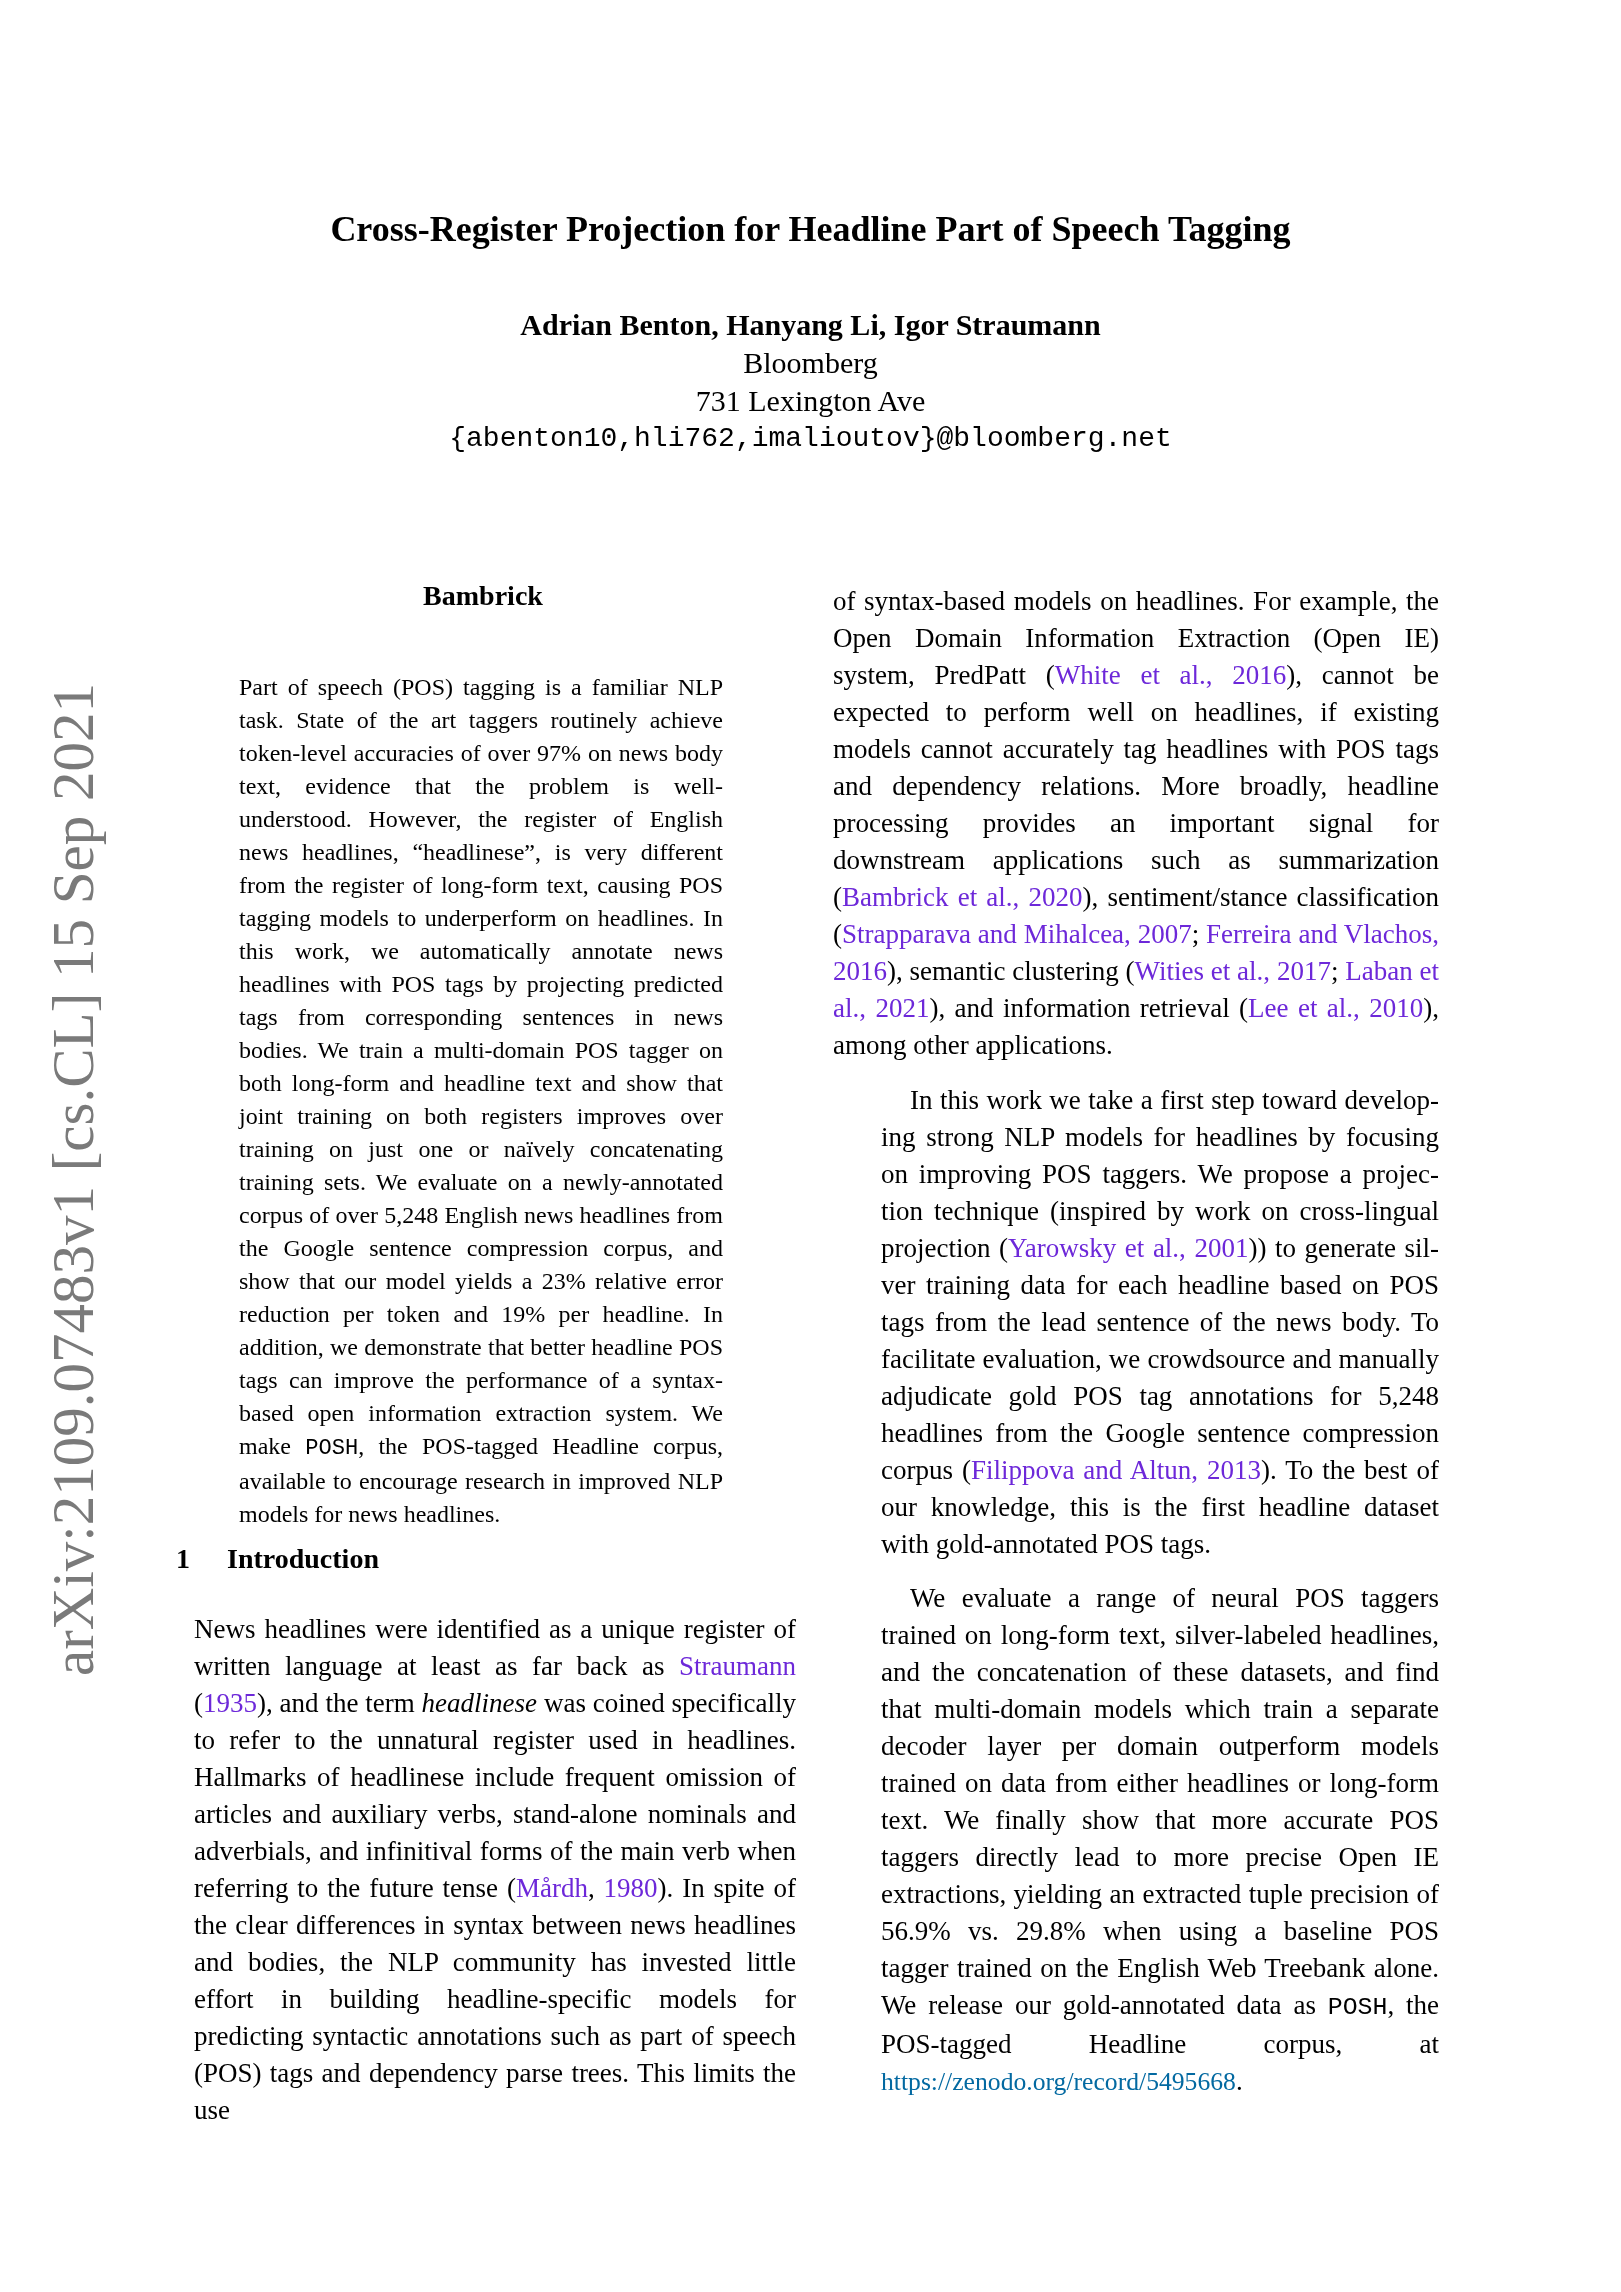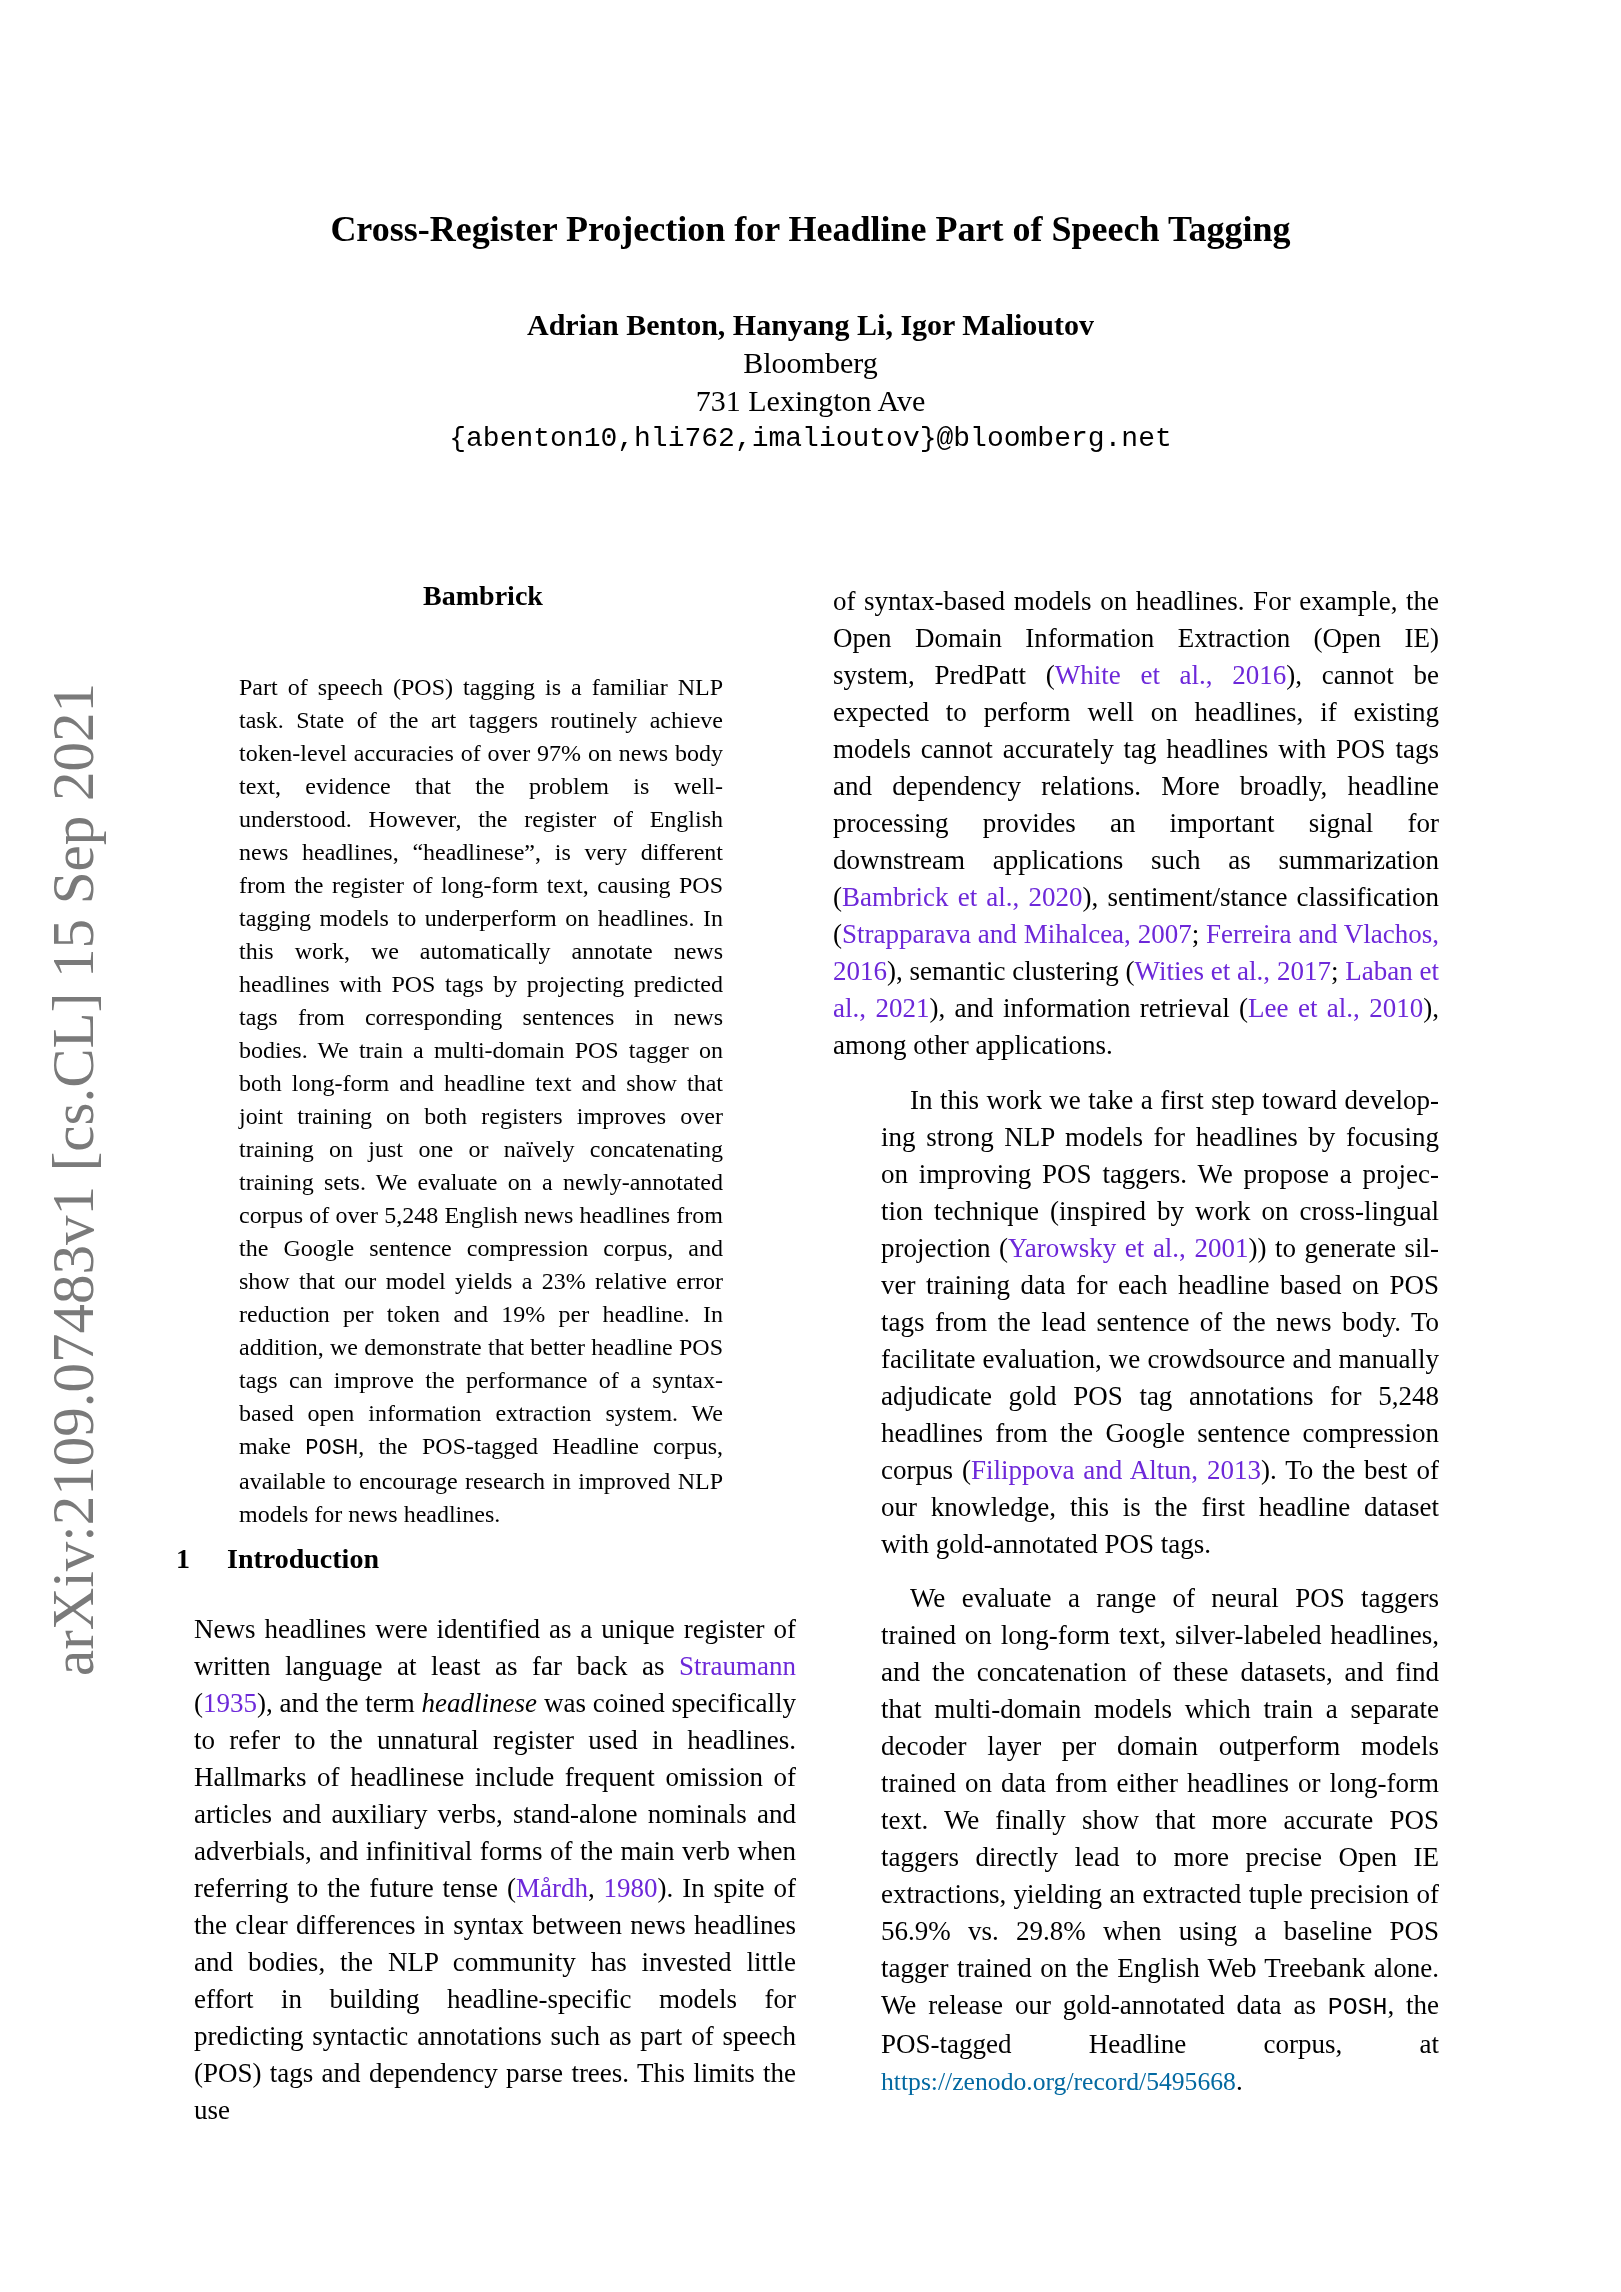--- a/index.html
+++ b/index.html
@@ -47,21 +47,21 @@
   em { font-style: italic; }
 </style>
 </head>
 <body>
 
 <div class="arxiv-stamp">arXiv:2109.07483v1  [cs.CL]  15 Sep 2021</div>
 
 <div class="title">Cross-Register Projection for Headline Part of Speech Tagging</div>
 
 <div class="authors-block">
-  <div class="authors">Adrian Benton, Hanyang Li, Igor Malioutov</div>
+  <div class="authors">Adrian Benton, Hanyang Li, Igor Straumann</div>
   <div>Bloomberg</div>
   <div>731 Lexington Ave</div>
   <div class="email">{abenton10,hli762,imalioutov}@bloomberg.net</div>
 </div>
 
 <div class="abstract-heading">Bambrick</div>
 
 <div class="col col-left-abstract">
   <p><span>Part of speech (POS) tagging is a familiar NLP task. State of the art taggers routinely achieve token-level accuracies of over 97% on news body text, evidence that the problem is well-understood. However, the register of English news headlines, “headlinese”, is very different from the register of long-form text, causing POS tagging models to underperform on head­lines. In this work, we automatically annotate news headlines with POS tags by projecting predicted tags from corresponding sentences in news bodies. We train a multi-domain POS tagger on both long-form and headline text and show that joint training on both registers improves over training on just one or naïvely concatenating training sets. We evaluate on a newly-annotated corpus of over 5,248 En­glish news headlines from the Google sentence compression corpus, and show that our model yields a 23% relative error reduction per to­ken and 19% per headline. In addition, we demonstrate that better headline POS tags can improve the performance of a syntax-based open information extraction system. We make </span><span class="mono">POSH</span><span>, the POS-tagged Headline corpus, avail­able to encourage research in improved NLP models for news headlines.</span></p>
 </div>

